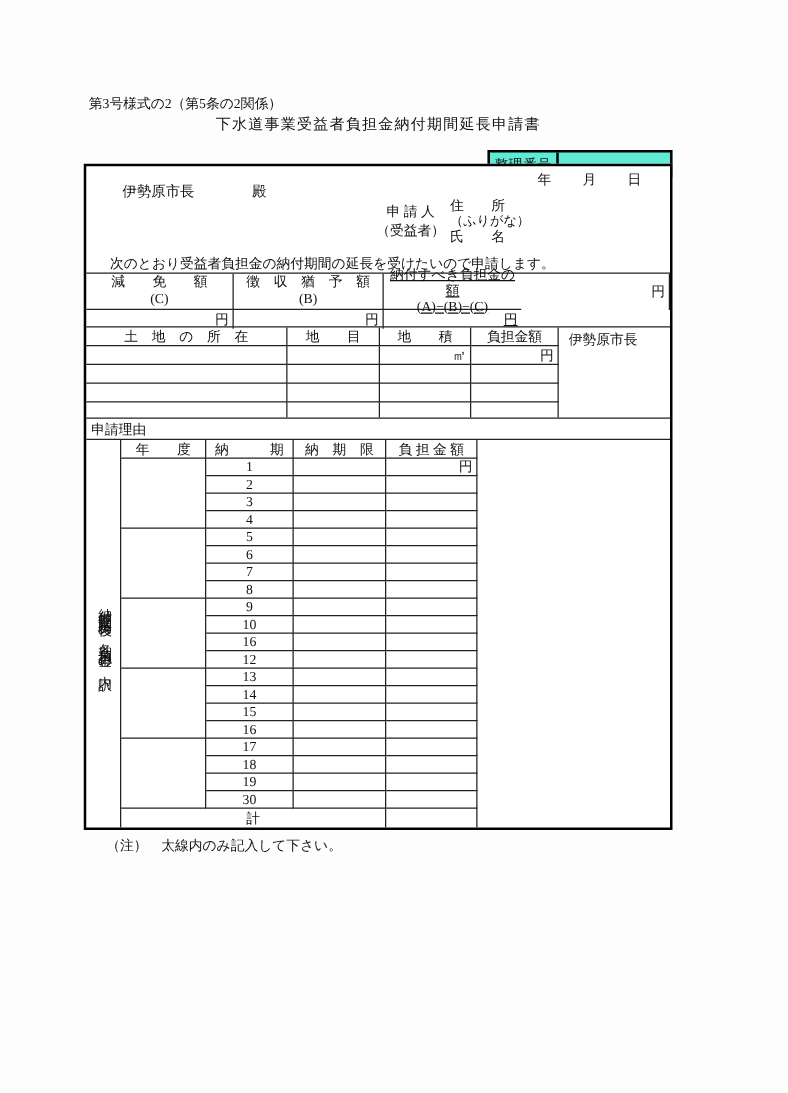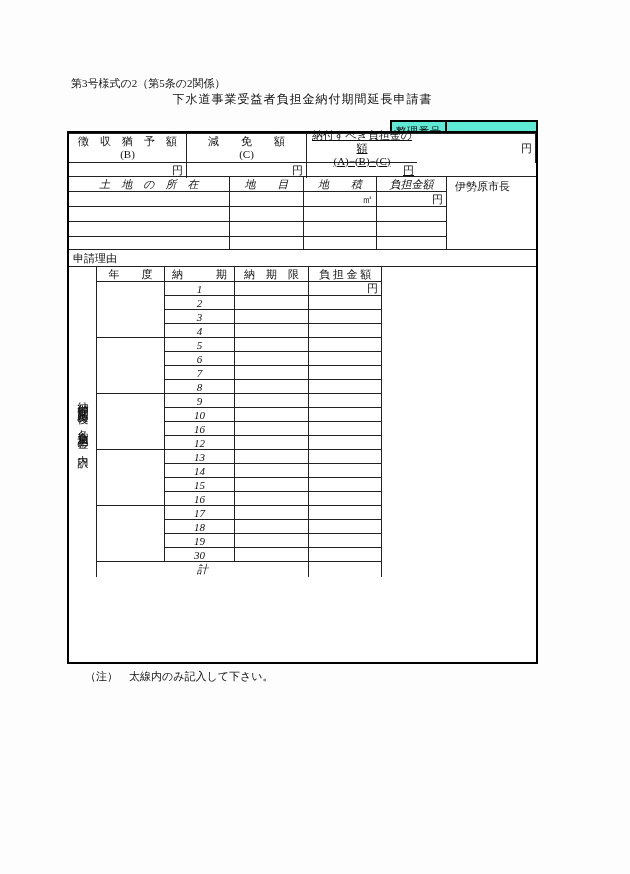--- a/index.html
+++ b/index.html
@@ -24,21 +24,21 @@
   .applicant { position:absolute; left:232px; top:26px; display:flex; align-items:center; gap:4px; }
   .app-role { text-align:center; font-size:11px; line-height:15px; }
   .app-fields { font-size:11px; line-height:12.5px; }
   .app-fields .furi { font-size:10.5px; }
   .declaration { position:absolute; left:19px; top:70px; font-size:11px; white-space:nowrap; }
 
   
   .c  { border-right:1px solid #222; border-bottom:1px solid #222; }
   .nr { border-right:none !important;text-decoration:underline; }
   .nb { border-bottom:none !important; }
-  .ctr { display:flex; align-items:center; justify-content:center;font-style:italic; }
+  .ctr { display:flex; align-items:center; justify-content:center; }
   .rt  { display:flex; align-items:center; justify-content:flex-end; padding-right:3px; }
 
   
   .amount-table { display:grid; grid-template-columns:118px 120px 110px 1fr; grid-template-rows:29px 1fr;
                   height:44px; border-top:1px solid #222; border-bottom:1px solid #222; font-size:11px; }
   .amt-h { display:flex; flex-direction:column; align-items:center; justify-content:center; line-height:13px; text-align:center; }
 
   
   .land-table { display:grid; grid-template-columns:161px 74px 73px 70px 1fr; grid-template-rows:15px 15px 15px 15px 1fr;
                 height:73px; border-bottom:1px solid #222; font-size:11px; }
@@ -70,29 +70,47 @@
   <div class="form-no">第3号様式の2（第5条の2関係）</div>
   <div class="title">下水道事業受益者負担金納付期間延長申請書</div>
 
   <div class="refbox">
     <div class="ref-label">整理番号</div>
     <div class="ref-value"></div>
   </div>
 
   <div class="mainbox">
 
+    <div class="topsec">
+      <div class="dateline">年　　月　　日</div>
+      <div class="addressee">
+        <span>伊勢原市長</span><span class="dono">殿</span>
+      </div>
+      <div class="applicant">
+        <div class="app-role">
+          <div>申 請 人</div>
+          <div>（受益者）</div>
+        </div>
+        <div class="app-fields">
+          <div>住　　所</div>
+          <div class="furi">（ふりがな）</div>
+          <div>氏　　名</div>
+        </div>
+      </div>
+      <div class="declaration">次のとおり受益者負担金の納付期間の延長を受けたいので申請します。</div>
+    </div>
 
     <div class="amount-table">
+      <div class="c amt-h">
+        <div>減　　免　　額</div>
+        <div>(C)</div>
+      </div>
       <div class="c amt-h">
         <div>徴　収　猶　予　額</div>
         <div>(B)</div>
-      </div>
-      <div class="c amt-h">
-        <div>減　　免　　額</div>
-        <div>(C)</div>
       </div>
       <div class="c nr amt-h">
         <div>納付すべき負担金の額</div>
         <div>(A)−(B)−(C)</div>
       </div>
       <div class="c nb rt">円</div>
       <div class="c nb rt">円</div>
       <div class="c nb rt">円</div>
       <div class="c nr nb rt">円</div>
     </div>

